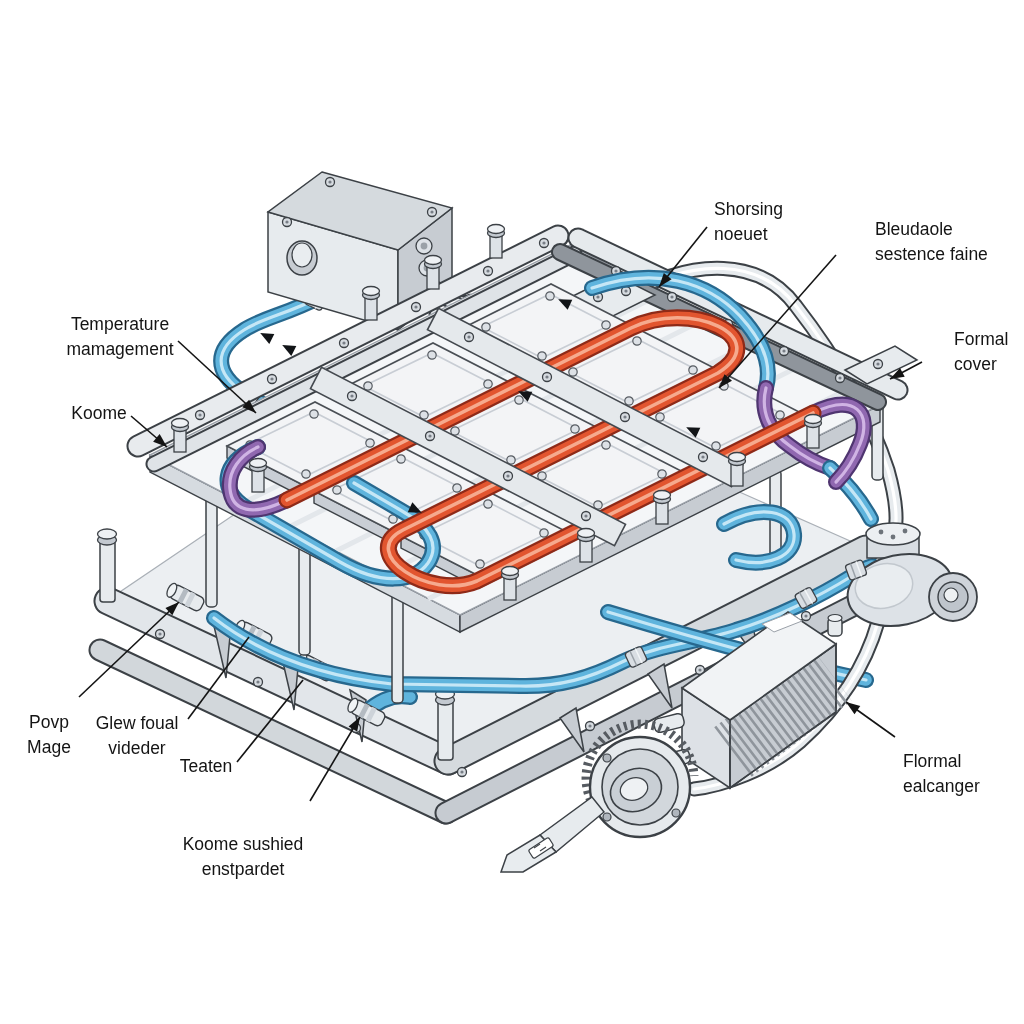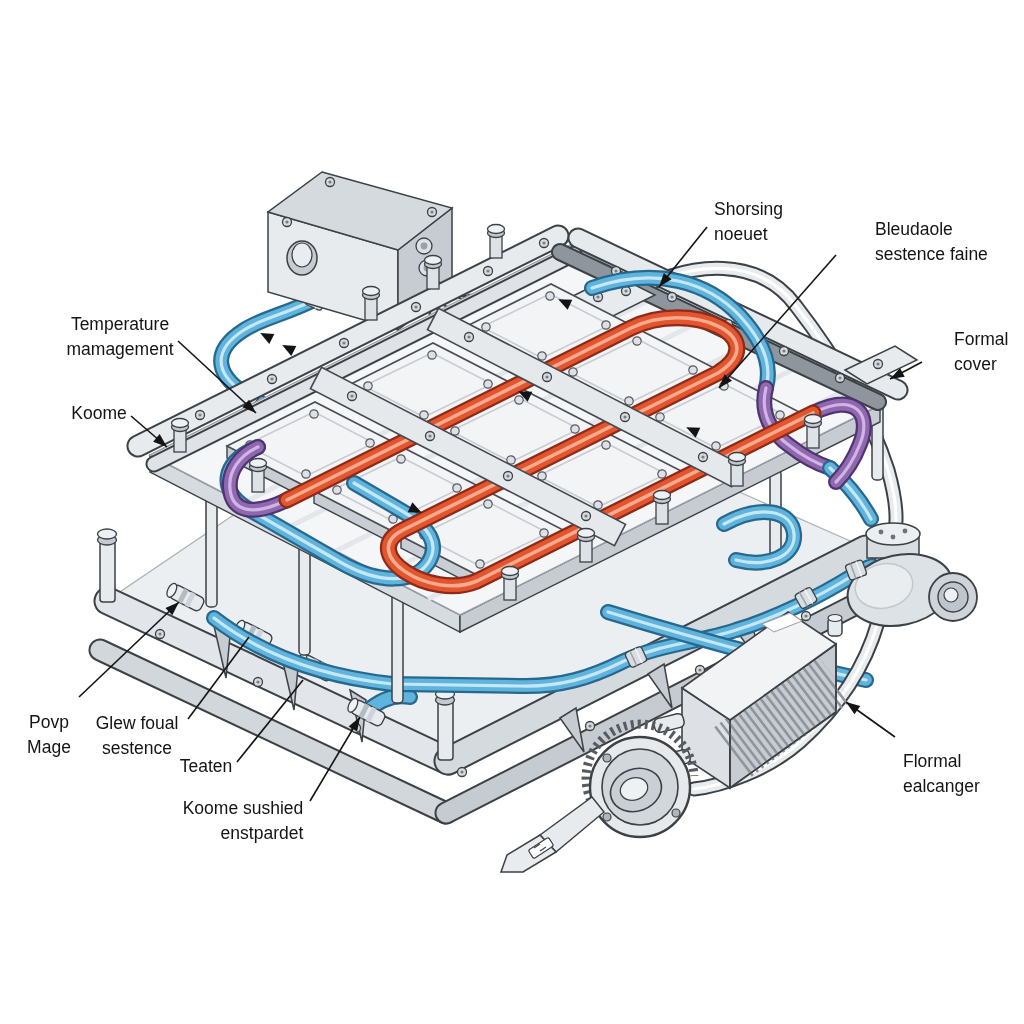--- a/index.html
+++ b/index.html
@@ -400,21 +400,21 @@
       <div class="label center" style="left: 99px; top: 401px;">Koome</div>
       <div class="label left" style="left: 714px; top: 197px;">Shorsing
 noeuet</div>
       <div class="label left" style="left: 843px; top: 217px; margin-left: 32px;">Bleudaole
 sestence faine</div>
       <div class="label left" style="left: 927px; top: 327px; margin-left: 27px;">Formal
 cover</div>
       <div class="label center" style="left: 49px; top: 690px; margin-top: 20px;">Povp
 Mage</div>
       <div class="label center" style="left: 137px; top: 711px;">Glew foual
-sestence</div>
+videder</div>
       <div class="label center" style="left: 206px; top: 754px;">Teaten</div>
-      <div class="label center" style="left: 243px; top: 796px; text-align: right;">Koome sushied
+      <div class="label center" style="left: 243px; top: 832px;">Koome sushied
 enstpardet</div>
       <div class="label left" style="left: 903px; top: 749px;">Flormal
 ealcanger</div>
     </div>
 
 </div>
 
 </body></html>

